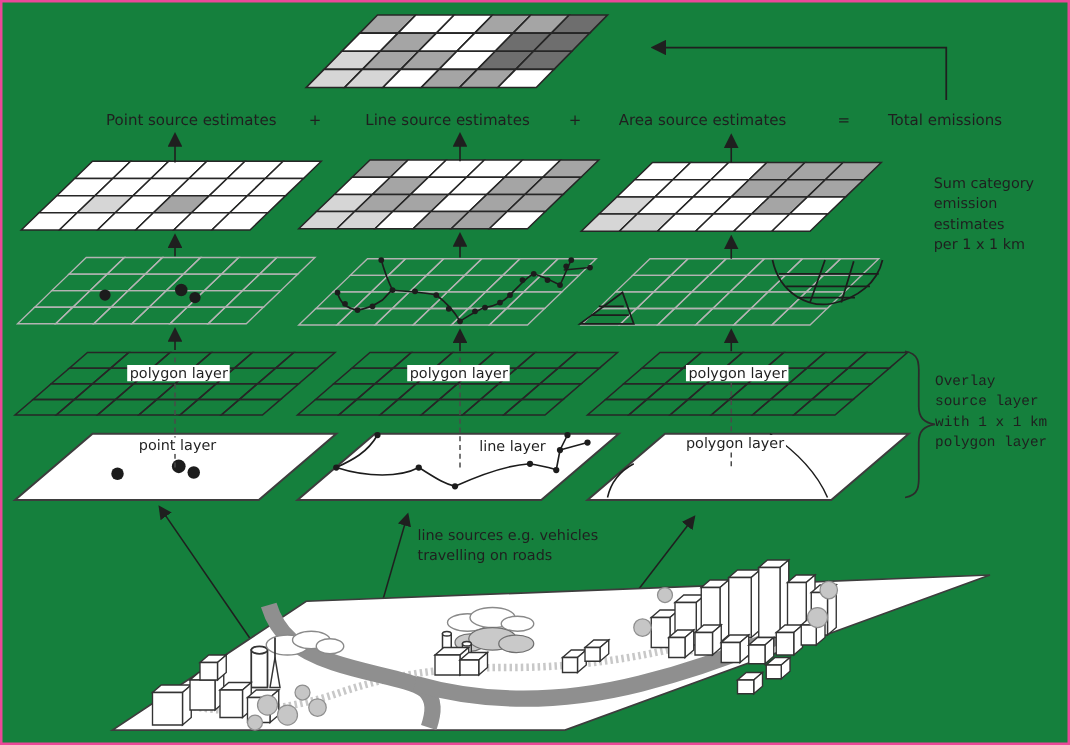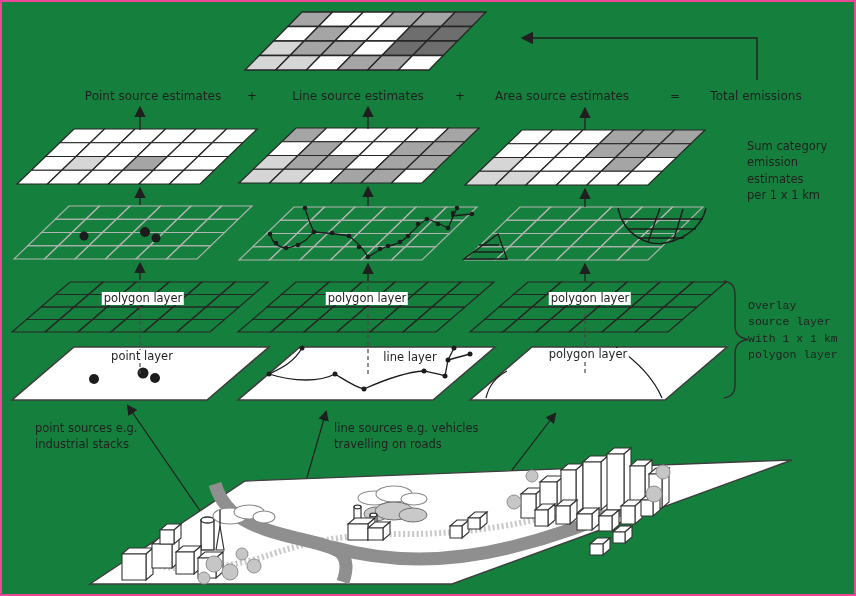--- a/index.html
+++ b/index.html
@@ -549,18 +549,16 @@
 with 1 x 1 km
 polygon layer</div>
 
 <div class="layerlbl" style="left:141px;top:290px;">polygon layer</div>
 <div class="layerlbl" style="left:365px;top:290px;">polygon layer</div>
 <div class="layerlbl" style="left:588px;top:290px;">polygon layer</div>
 <div class="layerlbl" style="left:140px;top:348px;">point layer</div>
 <div class="layerlbl" style="left:370px;top:349px;margin-left:38px;">line layer</div>
 <div class="layerlbl" style="left:586px;top:346px;">polygon layer</div>
 
-<div class="cap" style="left:33px;top:419px;">point sources e.g.
-industrial stacks</div>
 <div class="cap" style="left:332px;top:419px;">line sources e.g. vehicles
 travelling on roads</div>
 
 </div>
 
 </body></html>

